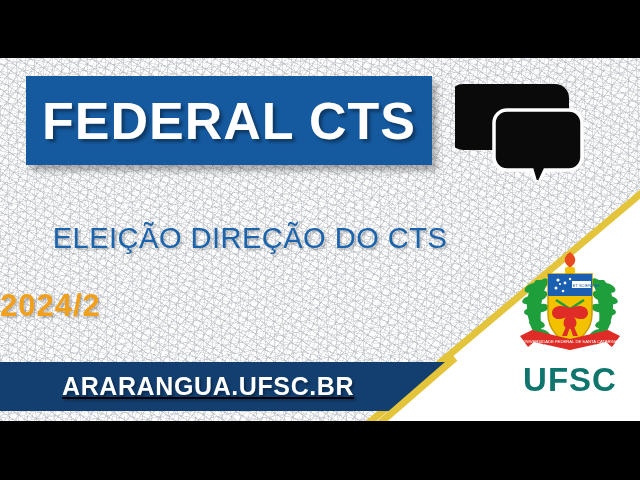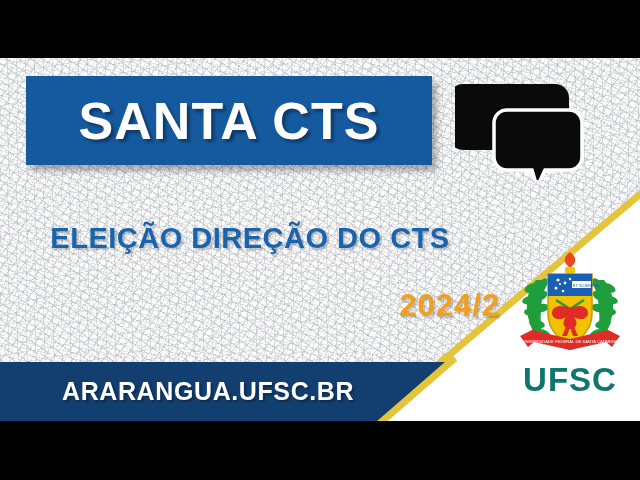--- a/index.html
+++ b/index.html
@@ -105,52 +105,53 @@
 
   
   .subtitle {
     position: absolute;
     left: 0;
     top: 164px;
     width: 500px;
     text-align: center;
     color: #1a63ad;
     font-size: 29px;
-    font-weight: bold;
+    font-weight: normal;
     letter-spacing: 0.5px;
     text-shadow: 2px 2px 2px rgba(0,0,0,0.22);
     white-space: nowrap;
   }
 
   
   .year {
     position: absolute;
     left: 0;
     top: 230px;
     width: 500px;
-    text-align: right;
+    text-align: left;
     color: #f2a01c;
     font-size: 31px;
     font-weight: bold;
     letter-spacing: 1px;
     text-shadow: 2px 2px 2px rgba(0,0,0,0.22);
   }
 
   
   .url-bar {
     position: absolute;
     left: 0;
     top: 304px;
     width: 452px;
-    height: 59px;
+    height: 49px;
     background: #123e70;
     clip-path: polygon(0 0, 452px 0, 382px 59px, 0 59px);
     display: flex;
     align-items: center;
     box-shadow: 0 -2px 4px rgba(0,0,0,0.18);
+    text-decoration: underline;
   }
   .url-bar .url-text {
     color: #ffffff;
     font-size: 25px;
     font-weight: bold;
     letter-spacing: 0.6px;
     margin-left: 62px;
     text-shadow: 2px 2px 2px rgba(0,0,0,0.30);
     white-space: nowrap;
   }
@@ -193,21 +194,21 @@
 
   <div id="slide">
 
     <div class="pattern-area"></div>
 
     <svg class="gold-diagonal" viewBox="0 0 640 363">
       <line x1="645" y1="132" x2="365" y2="368" stroke="#e3c43a" stroke-width="7"></line>
     </svg>
 
     <div class="title-banner">
-      <span class="title-text">SANTA CTS</span>
+      <span class="title-text">FEDERAL CTS</span>
     </div>
 
     <div class="bubbles">
       <svg viewBox="0 0 130 110" width="130" height="110">
         <path d="M8 14 h92 a14 14 0 0 1 14 14 v38 a14 14 0 0 1 -14 14 h-46 l-10 20 l-6 -20 h-30 a14 14 0 0 1 -14 -14 v-38 a14 14 0 0 1 14 -14 z" fill="#0a0a0a"></path>
         <path d="M52 40 h62 a13 13 0 0 1 13 13 v34 a13 13 0 0 1 -13 13 h-24 l-8 17 l-5 -17 h-25 a13 13 0 0 1 -13 -13 v-34 a13 13 0 0 1 13 -13 z" fill="#0a0a0a" stroke="#ffffff" stroke-width="3.5"></path>
       </svg>
     </div>
 
     <div class="subtitle">ELEIÇÃO DIREÇÃO DO CTS</div>

